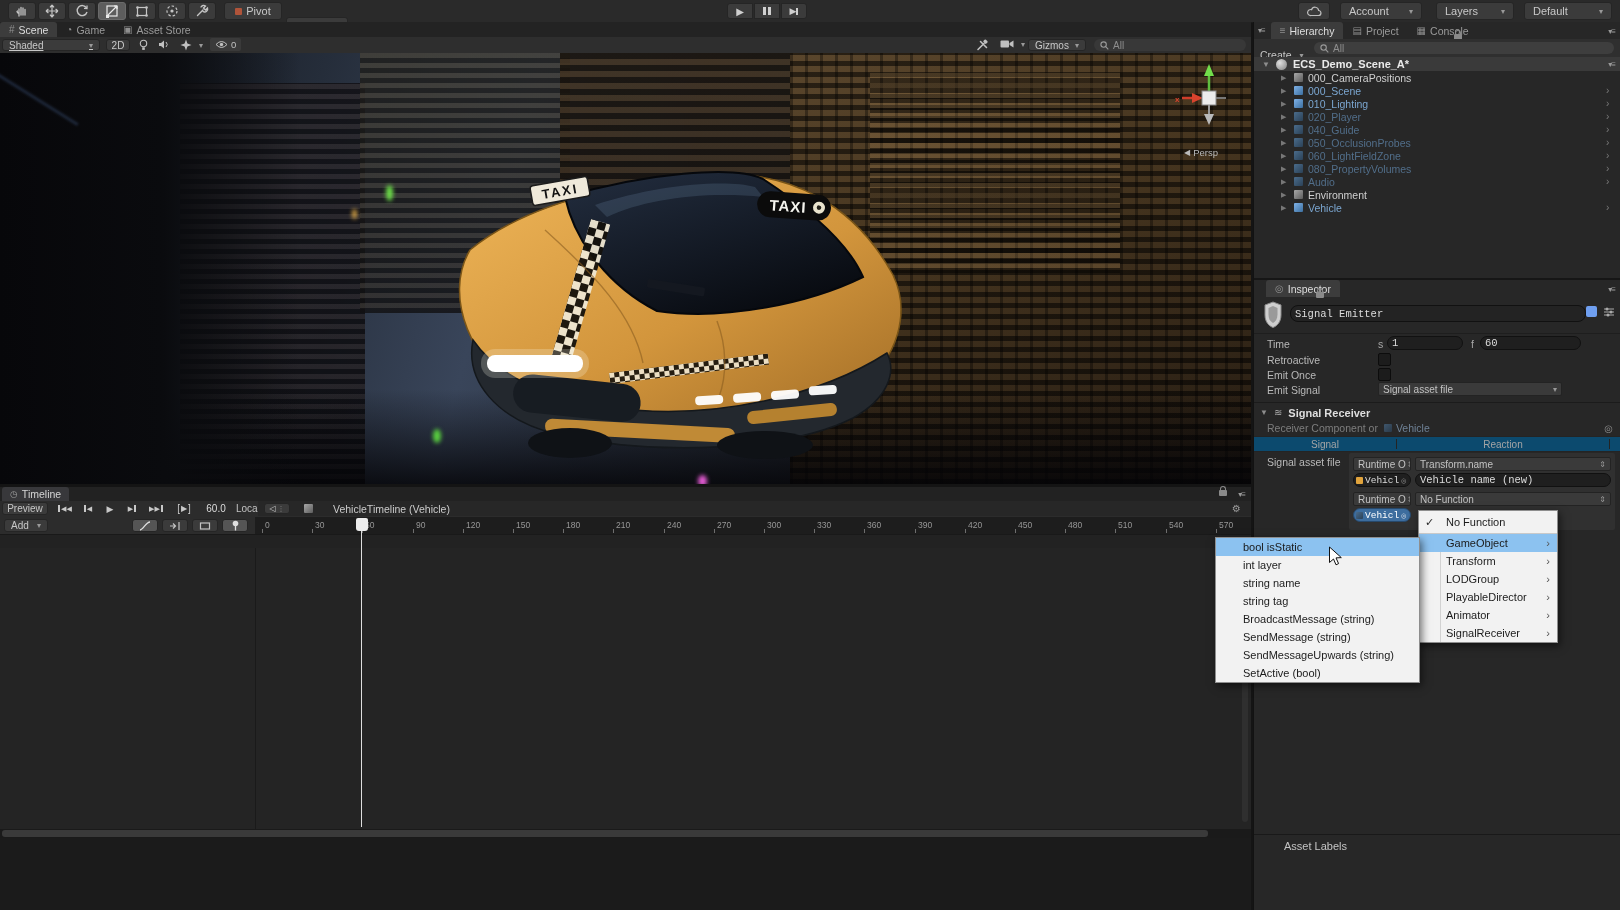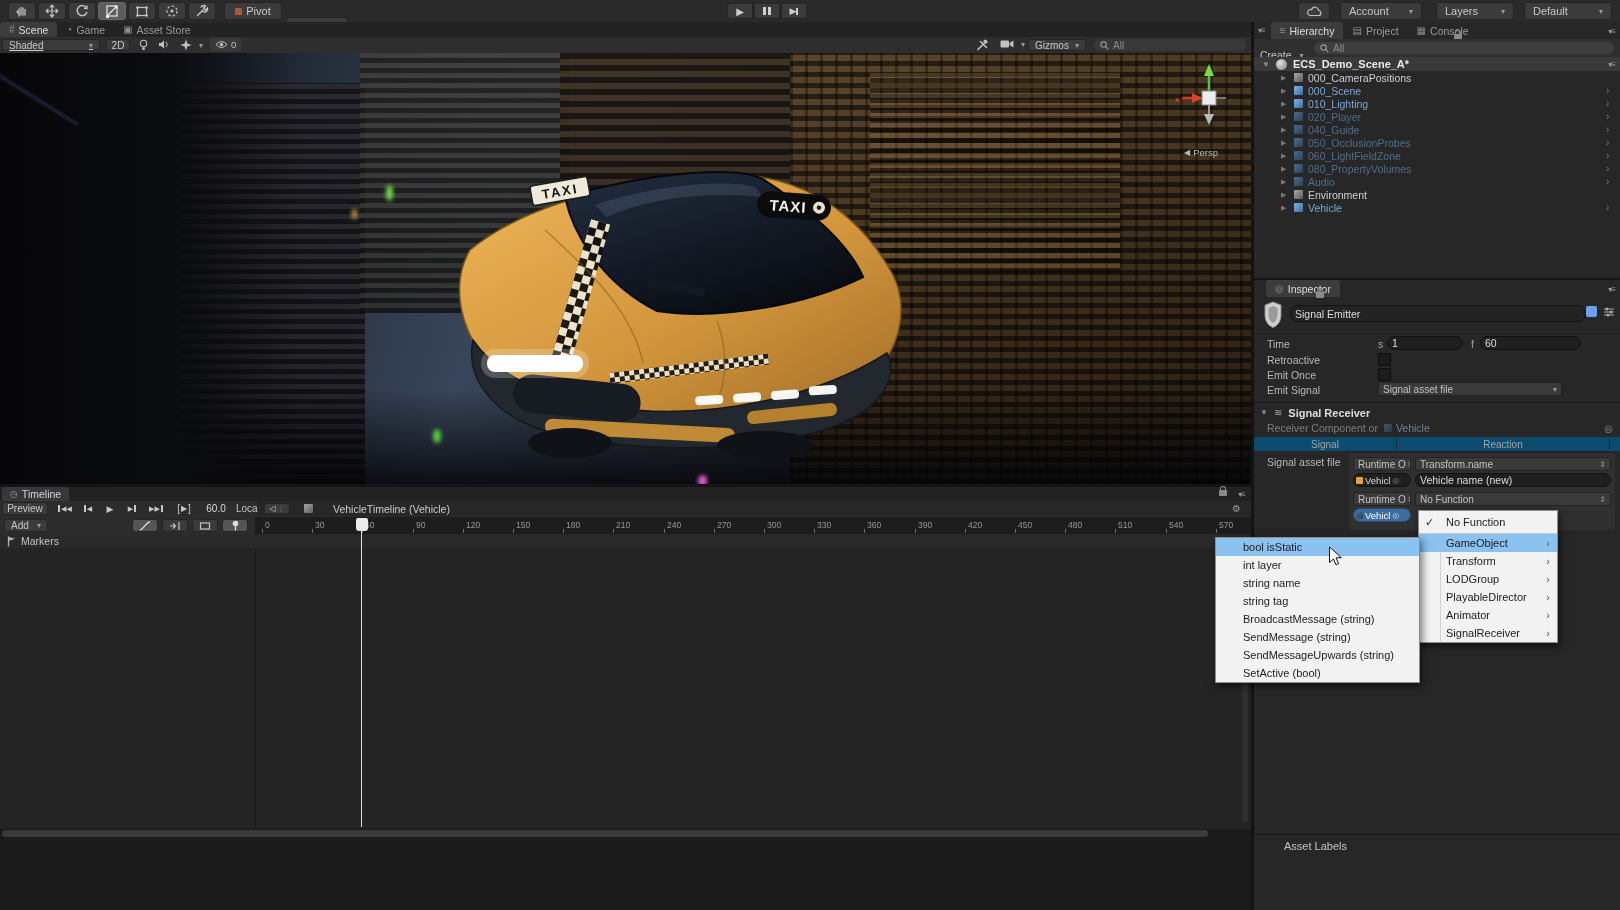--- a/index.html
+++ b/index.html
@@ -22,21 +22,21 @@
   .cube.dim{background:linear-gradient(135deg,#4a6c8c,#2b4156);}
   .fold{font-size:8px;color:#8d8d8d;}
   .hrow{position:absolute;left:0;width:367px;height:13px;display:flex;align-items:center;font-size:10.5px;}
   .hrow .exp{position:absolute;left:27px;font-size:7px;color:#777;}
   .hrow .ic{position:absolute;left:40px;}
   .hrow .lb{position:absolute;left:54px;white-space:nowrap;}
   .hrow .pfarrow{position:absolute;left:352px;color:#7a7a7a;font-size:10px;}
   .lb.normal{color:#cfcfcf;} .lb.prefab{color:#7ba6d0;} .lb.prefab-dim{color:#516e8a;}
   .insp-label{position:absolute;left:13px;font-size:10.5px;color:#b9b9b9;}
   .field{background:#1f1f1f;border:1px solid #111;border-radius:8px;color:#dcdcdc;font-size:10.5px;
-         display:flex;align-items:center;padding:0 4px;box-sizing:border-box;}
+         display:flex;align-items:center;padding:0 4px;box-sizing:border-box;font-family:Liberation Mono, monospace;}
   .popup{background:#3a3a3a;border:1px solid #232323;border-radius:2px;color:#c2c2c2;font-size:10px;
          display:flex;align-items:center;padding:0 4px;box-sizing:border-box;overflow:hidden;white-space:nowrap;}
   .popup .sp{flex:1;}
   .chk{width:11px;height:11px;background:#1c1c1c;border:1px solid #0c0c0c;border-radius:2px;}
   .menu{background:#f2f2f2;border:1px solid #8e8e8e;box-shadow:2px 3px 8px rgba(0,0,0,.55);color:#1b1b1b;}
   .mitem{height:18px;display:flex;align-items:center;padding-left:27px;font-size:11px;color:#1b1b1b;position:relative;white-space:nowrap;}
   .mitem.hl{background:#8cc2f0;}
   .mitem .sub{position:absolute;right:7px;color:#555;font-size:11px;}
   .tick{position:absolute;top:32px;height:14px;}
   .tick i{position:absolute;left:0;top:10px;width:1px;height:4px;background:#6e6e6e;}
@@ -504,28 +504,20 @@
       </div>
     <div class="tick" style="left:1166px">
         <i></i>
         <span>540</span>
       </div>
     <div class="tick" style="left:1216px">
         <i></i>
         <span>570</span>
       </div>
 
-    <div class="abs r" style="left:0;top:47px;width:1251px;height:14px;background:#2a2a2a;border-bottom:1px solid #191919;">
-      <svg style="margin-left:7px;" width="9" height="11">
-          <path d="M1.5,0.5 L1.5,10.5" stroke="#b5b5b5" stroke-width="1.3"></path>
-          <path d="M2,1 L8,2.8 L2,4.8 Z" fill="#b5b5b5"></path>
-        </svg>
-      <span style="margin-left:5px;color:#c6c6c6;font-size:10.5px;">Markers</span>
-      <span class="abs paneicon" style="right:14px;">▾≡</span>
-    </div>
 
     <div class="abs" style="left:0;top:61px;width:1251px;height:281px;background:#242424;">
       <div class="abs" style="left:255px;top:0;width:1px;height:281px;background:#1a1a1a;"></div>
       <div class="abs" style="left:1242px;top:2px;width:6px;height:272px;background:#2f2f2f;border-radius:3px;"></div>
     </div>
 
     <div class="abs" style="left:356px;top:31px;width:12px;height:13px;background:#ececec;border-radius:2px 2px 3px 3px;"></div>
     <div class="abs" style="left:361px;top:44px;width:1px;height:296px;background:rgba(255,255,255,.85);"></div>
 
     <div class="abs" style="left:0;top:342px;width:1251px;height:9px;background:#1a1a1a;">

